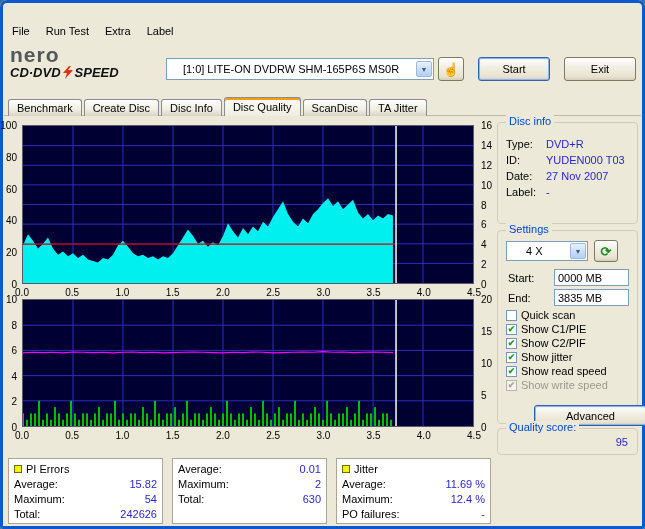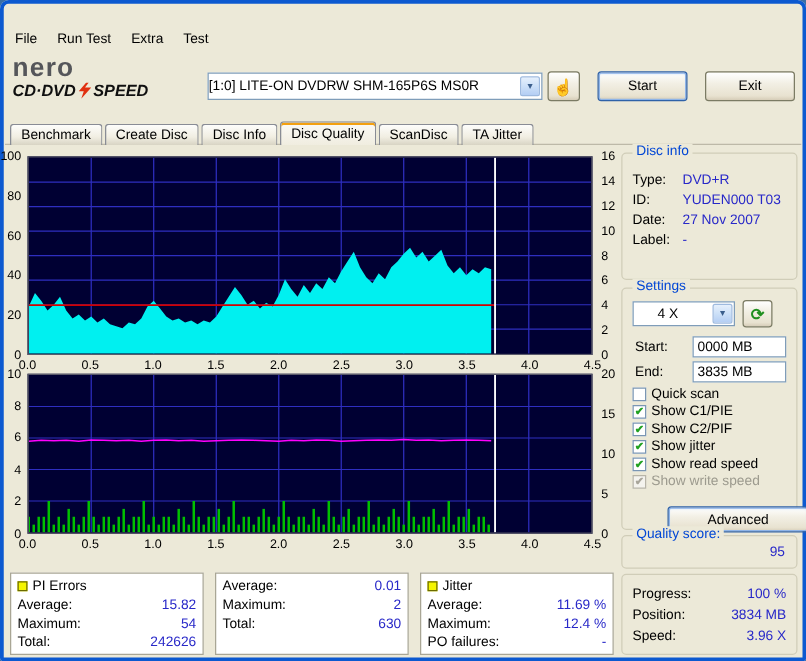--- a/index.html
+++ b/index.html
@@ -18,21 +18,21 @@
   .glyph-min{width:8px;height:2px;background:#fff;align-self:flex-end;margin:0 auto 3px}
   .glyph-max{width:9px;height:8px;border:1px solid #fff;box-shadow:inset 0 2px 0 #fff}
   
   .menubar{position:absolute;top:21px;left:4px;right:4px;height:19px;display:flex;align-items:center;font-size:11px}
   .menu-item{padding:2px 8px}
   
   .logo{position:absolute;left:10px;top:45px;width:152px}
   .logo-nero{font-size:21px;font-weight:bold;color:#55565A;letter-spacing:1px;line-height:20px}
   .logo-line2{display:flex;align-items:center;gap:2px;font-size:13px;font-style:italic;font-weight:bold;color:#101010;line-height:15px}
   .drive-combo{position:absolute;left:166px;top:58px;width:268px;height:22px;background:#fff;border:1px solid #7F9DB9;display:flex;align-items:center;font-size:11px}
-  .drive-text{flex:1;text-align:left;white-space:nowrap;overflow:hidden}
+  .drive-text{flex:1;text-align:center;white-space:nowrap;overflow:hidden}
   .combo-arrow{width:16px;height:16px;margin:1px;background:linear-gradient(180deg,#E6F0FC,#CCE0F8 50%,#B4CEF4);border:1px solid #9EBADF;border-radius:2px;display:flex;align-items:center;justify-content:center;font-size:7px;color:#3A5E8C;flex:none}
   .xp-btn{position:absolute;height:24px;border:1px solid #7B7B64;border-radius:3px;background:linear-gradient(180deg,#ffffff,#F2EFE4 40%,#E8E2D0 85%,#D6CDB8);font-size:11px;display:flex;align-items:center;justify-content:center}
   .default{border-color:#2F62A8;box-shadow:inset 0 0 0 1px #8EB4E8,inset 0 1px 2px #C8DCF6}
   .hand-btn{left:438px;top:57px;width:26px}
   .hand-btn span{font-size:13px}
   .start-btn{left:478px;top:57px;width:72px}
   .exit-btn{left:564px;top:57px;width:72px}
   
   .tabline{position:absolute;left:4px;right:4px;top:115px;border-top:1px solid #BDB9A8}
   .tabs{position:absolute;left:8px;top:97px;height:19px;display:flex;align-items:flex-end;z-index:2}
@@ -95,21 +95,21 @@
 </head>
 <body>
 
 <div class="window">
 
 
   <div class="menubar">
       <div class="menu-item">File</div>
       <div class="menu-item">Run Test</div>
       <div class="menu-item">Extra</div>
-      <div class="menu-item">Test</div>
+      <div class="menu-item">Label</div>
     </div>
 
   <div class="logo">
     <div class="logo-nero">nero</div>
     <div class="logo-line2">
       <span>CD·DVD</span>
       <svg width="10" height="13" viewBox="0 0 10 13">
           <polygon points="6,0 0,7 4,7 2,13 10,4 5,4 8,0" fill="#E03010"></polygon>
         </svg>
       <span>SPEED</span>
@@ -392,36 +392,20 @@
         </div>
       </div>
     <div class="xp-btn advanced-btn default">Advanced</div>
   </div>
 
   <div class="group" id="quality">
     <span class="legend">Quality score:</span>
     <span class="val qval">95</span>
   </div>
 
-  <div class="group" id="progress">
-    <div class="prog-rows">
-        <div class="prog-row">
-          <span>Progress:</span>
-          <span class="val">100 %</span>
-        </div>
-        <div class="prog-row">
-          <span>Position:</span>
-          <span class="val">3834 MB</span>
-        </div>
-        <div class="prog-row">
-          <span>Speed:</span>
-          <span class="val">3.96 X</span>
-        </div>
-      </div>
-  </div>
 
   <div id="stats">
       <div class="stat-panel">
         <div class="stat-head">
           <span class="swatch" style="background: rgb(245, 245, 0);"></span>
           <span class="stat-title">PI Errors</span>
         </div>
         <div class="stat-row">
           <span>Average:</span>
           <span class="val">15.82</span>

